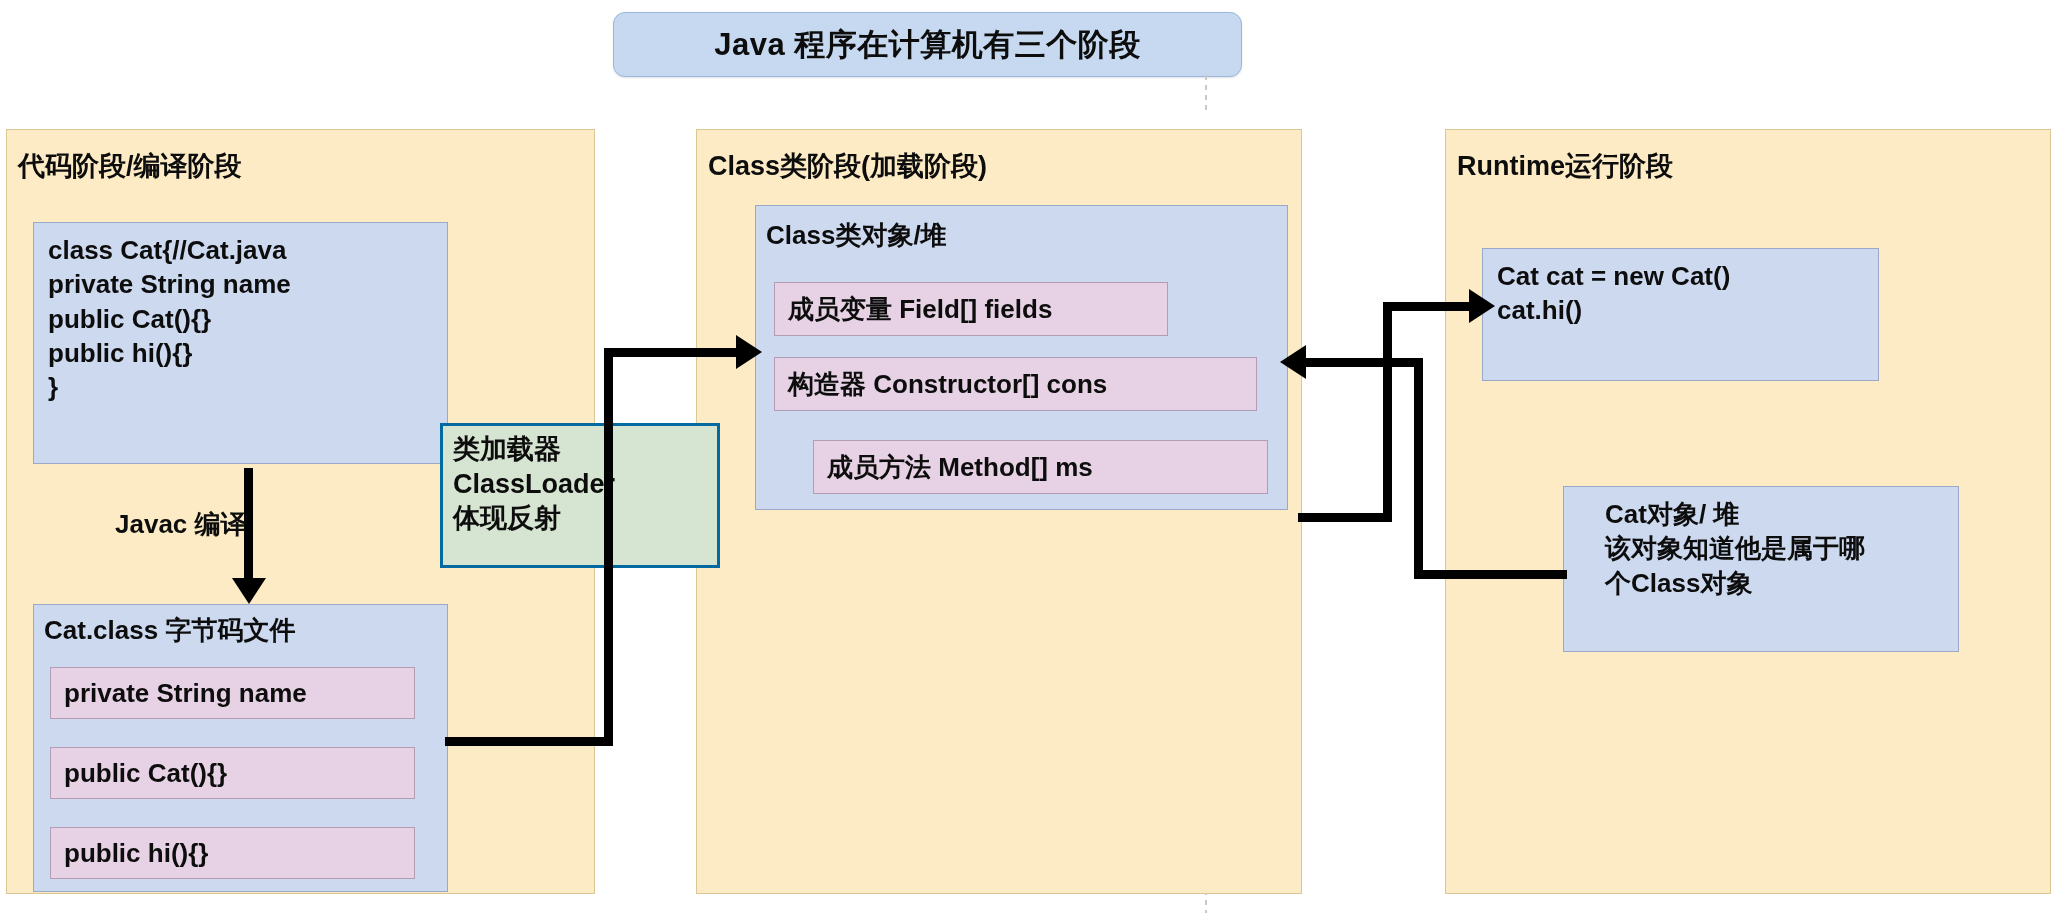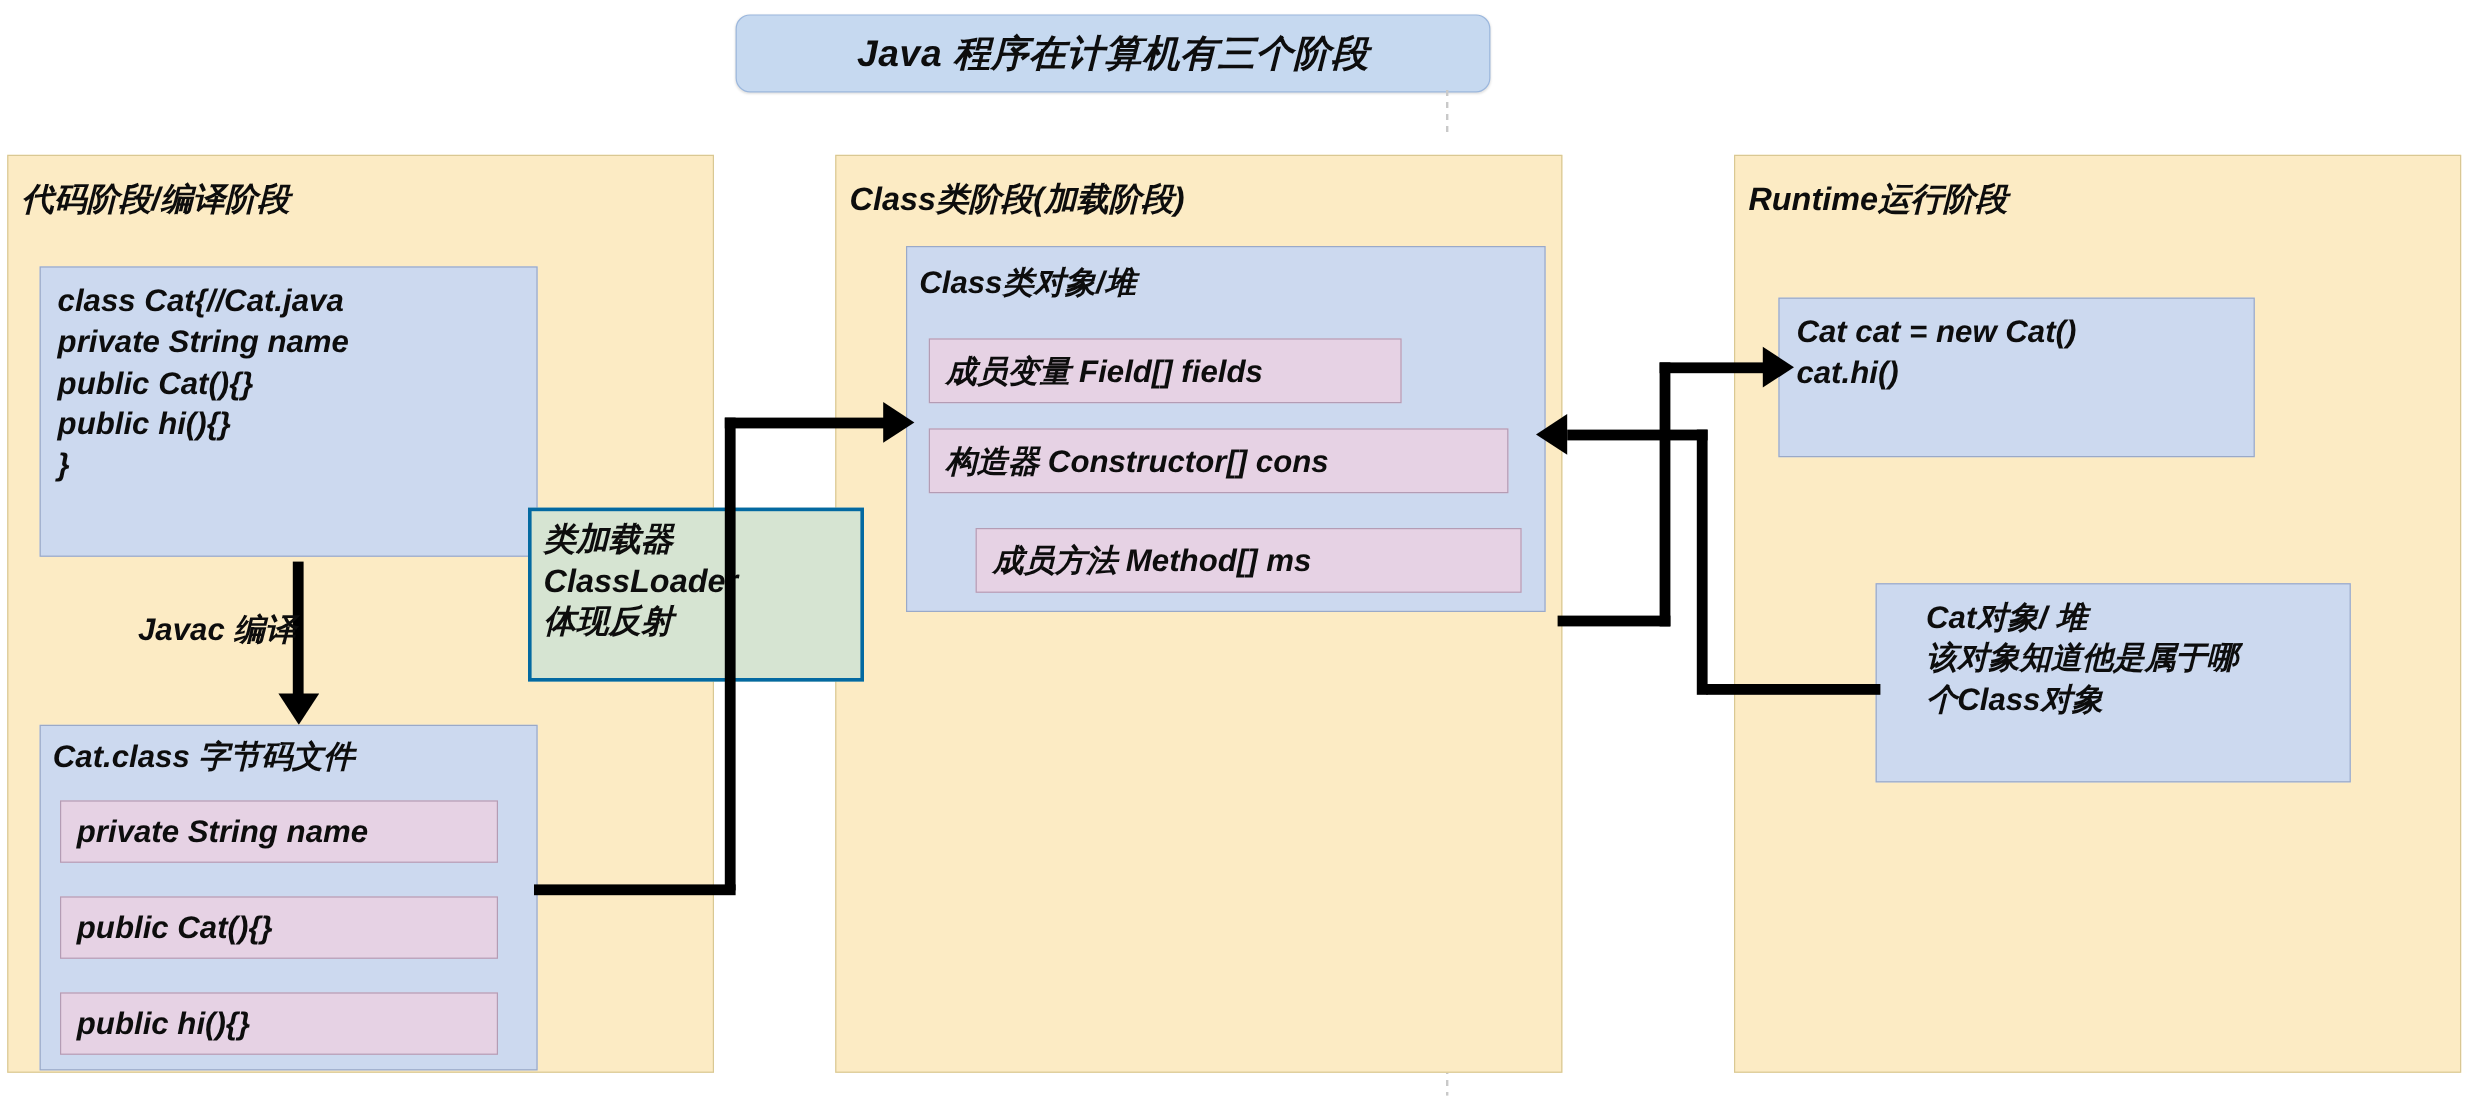--- a/index.html
+++ b/index.html
@@ -1,20 +1,20 @@
 <!DOCTYPE html>
 <html><head>
 <meta charset="utf-8">
 <style>
   html,body{margin:0;padding:0;background:#ffffff;}
   body{width:2057px;height:913px;position:relative;overflow:hidden;
        font-family:"Liberation Sans","DejaVu Sans",sans-serif;
        -webkit-font-smoothing:antialiased;}
 
-  .canvas{position:absolute;left:0;top:0;width:2057px;height:913px;font-style:italic;}
+  .canvas{position:absolute;left:0;top:0;width:2057px;height:913px;}
 
   
   .title-box{
     position:absolute;left:613px;top:12px;width:627px;height:63px;
     background:#c6d9f0;border:1px solid #9bb7dd;border-radius:12px;
     display:flex;align-items:center;justify-content:center;
     box-shadow:0 1px 2px rgba(0,0,0,.12);
   }
   .title-box span{
     font-size:31px;font-weight:bold;color:#0d0d0d;letter-spacing:.5px;

